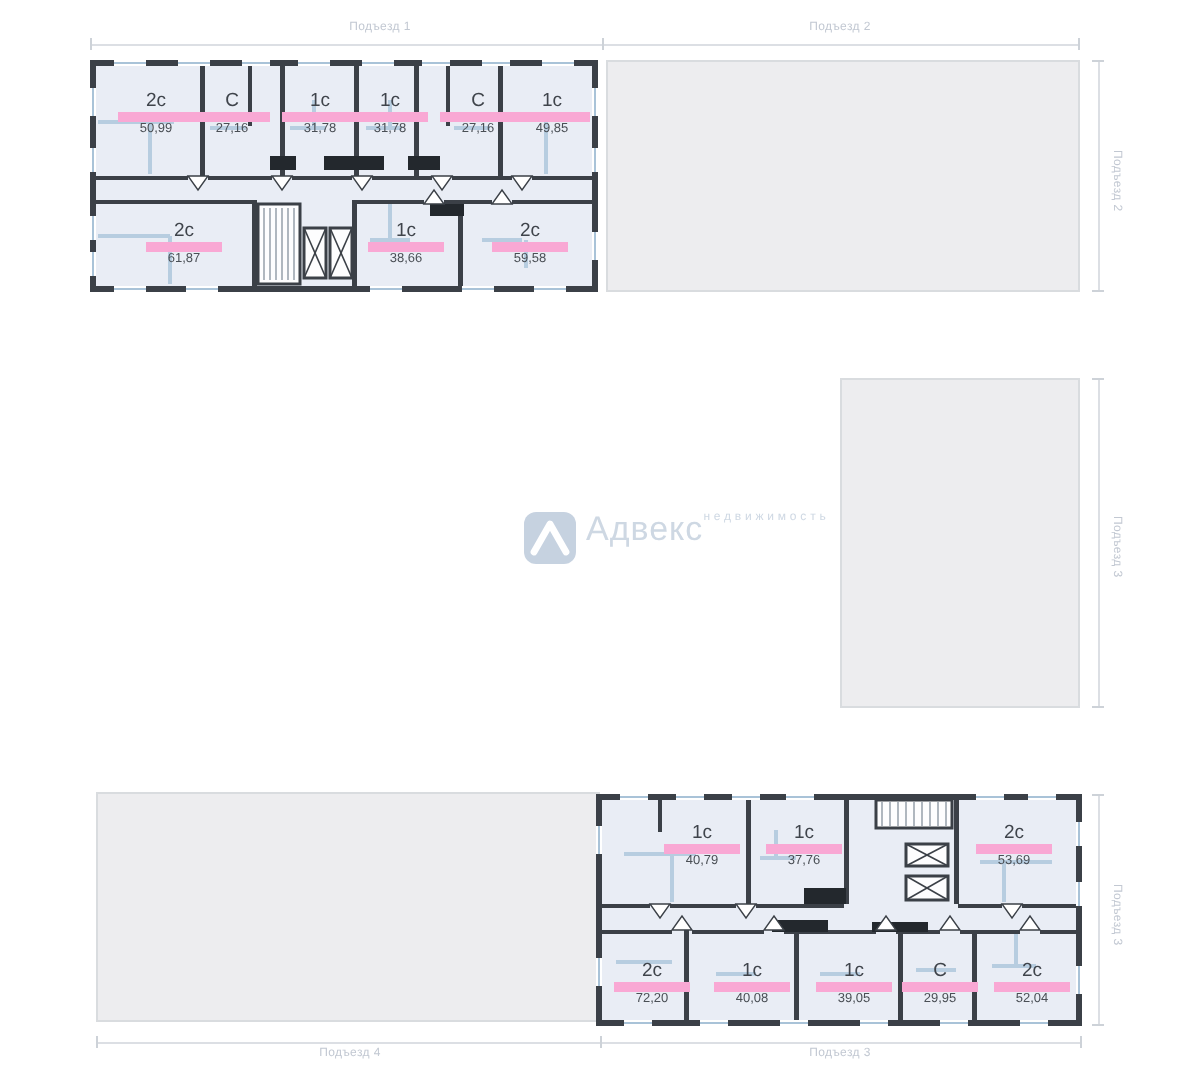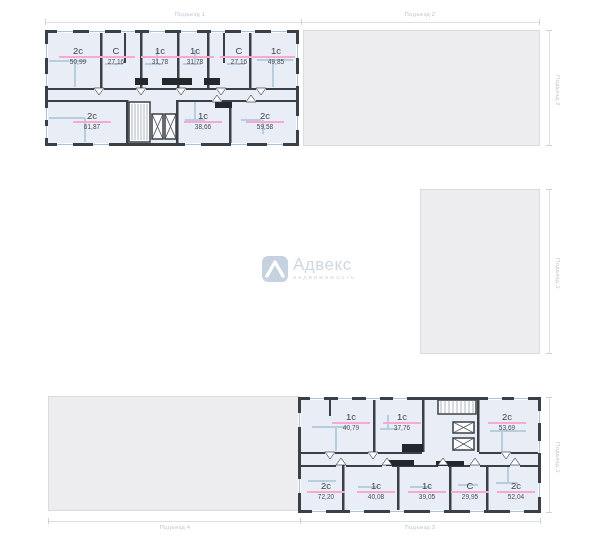--- a/index.html
+++ b/index.html
@@ -14,28 +14,28 @@
   .tick.h{width:6px;height:1px;}
   .dlabel{position:absolute;font-size:6px;line-height:7px;color:#c2c8d2;
           width:90px;text-align:center;letter-spacing:.2px;}
   .dlabel.vert{writing-mode:vertical-rl;width:9px;height:70px;text-align:center;}
   
   .grayblock{position:absolute;background:#ededef;border:1px solid #d9dcdf;box-sizing:border-box;}
   
   .plan{position:absolute;}
   .plan > svg{position:absolute;left:0;top:0;}
   .unit{position:absolute;width:46px;text-align:center;color:#3f444b;}
-  .u-head{display:block;width:38px;margin:0 auto;border-bottom:2px solid #f9a8d4;
+  .u-head{display:block;width:38px;margin:0 auto;border-bottom:5px solid #f9a8d4;
           font-size:9.5px;line-height:11px;font-weight:400;}
   .u-area{display:block;font-size:6.5px;line-height:8px;margin-top:0;color:#4a4f55;}
   
   .watermark{position:absolute;left:262px;top:256px;display:flex;align-items:flex-start;gap:5px;opacity:.95;}
   .wm-icon{width:26px;height:26px;border-radius:6px;background:#c4d0df;
            display:flex;align-items:center;justify-content:center;flex:0 0 auto;}
-  .wm-texts{display:flex;flex-direction:column;}
+  .wm-texts{display:flex;}
   .wm-brand{font-size:17px;line-height:18px;color:#ccd6e2;letter-spacing:.5px;}
   .wm-sub{font-size:6px;line-height:7px;letter-spacing:1.9px;color:#ccd6e2;}
 </style>
 </head>
 <body>
 
 <div class="canvas">
 
   <div class="dline h" style="left:45px;top:22px;width:495px;"></div>
   <div class="tick v" style="left:45px;top:19px;"></div>

